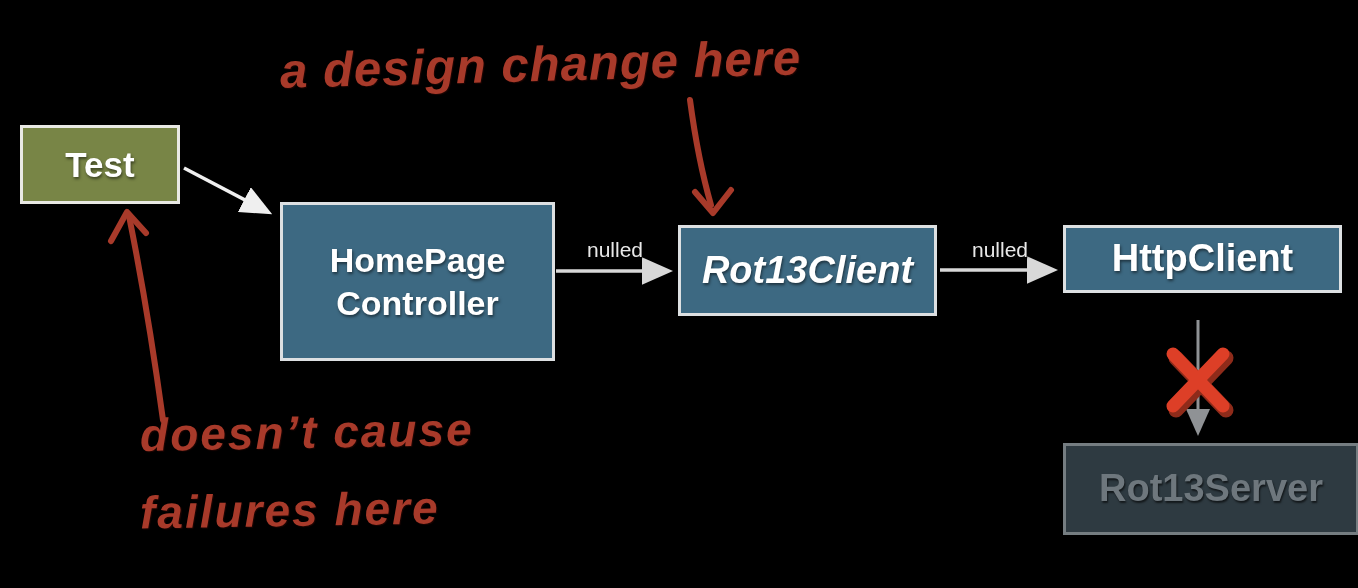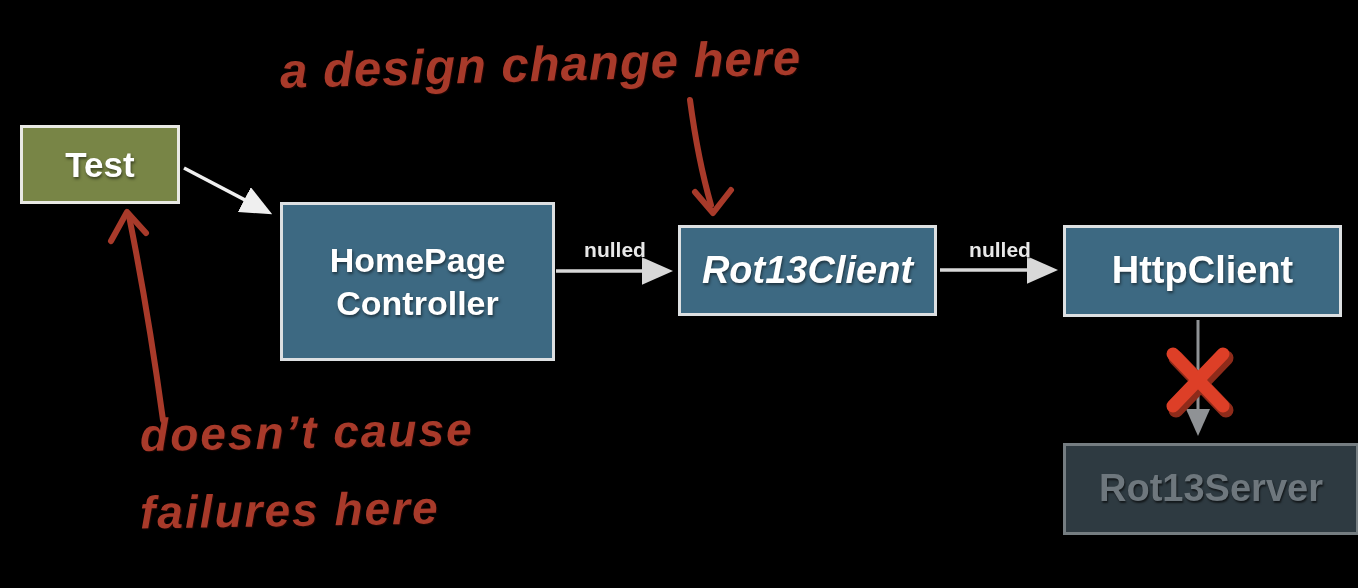--- a/index.html
+++ b/index.html
@@ -45,40 +45,40 @@
     padding:0 32px;
   }
   .node-r13c{
     left:678px;top:225px;width:259px;height:91px;
     background:var(--node_fill);
     border:3px solid var(--node_border);
     font-size:38px;
     font-style:italic;
   }
   .node-http{
-    left:1063px;top:225px;width:279px;height:92px;
+    left:1063px;top:225px;width:279px;height:68px;
     background:var(--node_fill);
     border:3px solid var(--node_border);
     font-size:38px;
     justify-content:center;
   }
   .node-r13s{
     left:1063px;top:443px;width:296px;height:92px;
     background:var(--server_fill);
     border:3px solid var(--server_border);
     color:var(--server_text);
     text-shadow:1px 2px 2px rgba(0,0,0,0.6);
     font-size:38px;
   }
   .edge-label{
     position:absolute;
     width:120px;
     text-align:center;
     font-size:21px;
-    font-weight:bold;
+    font-weight:normal;
     color:var(--nulled_text);
     text-shadow:1px 1px 2px rgba(0,0,0,0.7);
   }
   .edge-label-1{left:555px;top:238px;}
   .edge-label-2{left:940px;top:238px;}
   .annotation{
     position:absolute;
     font-style:italic;
     font-weight:bold;
     color:var(--annotation_red);

